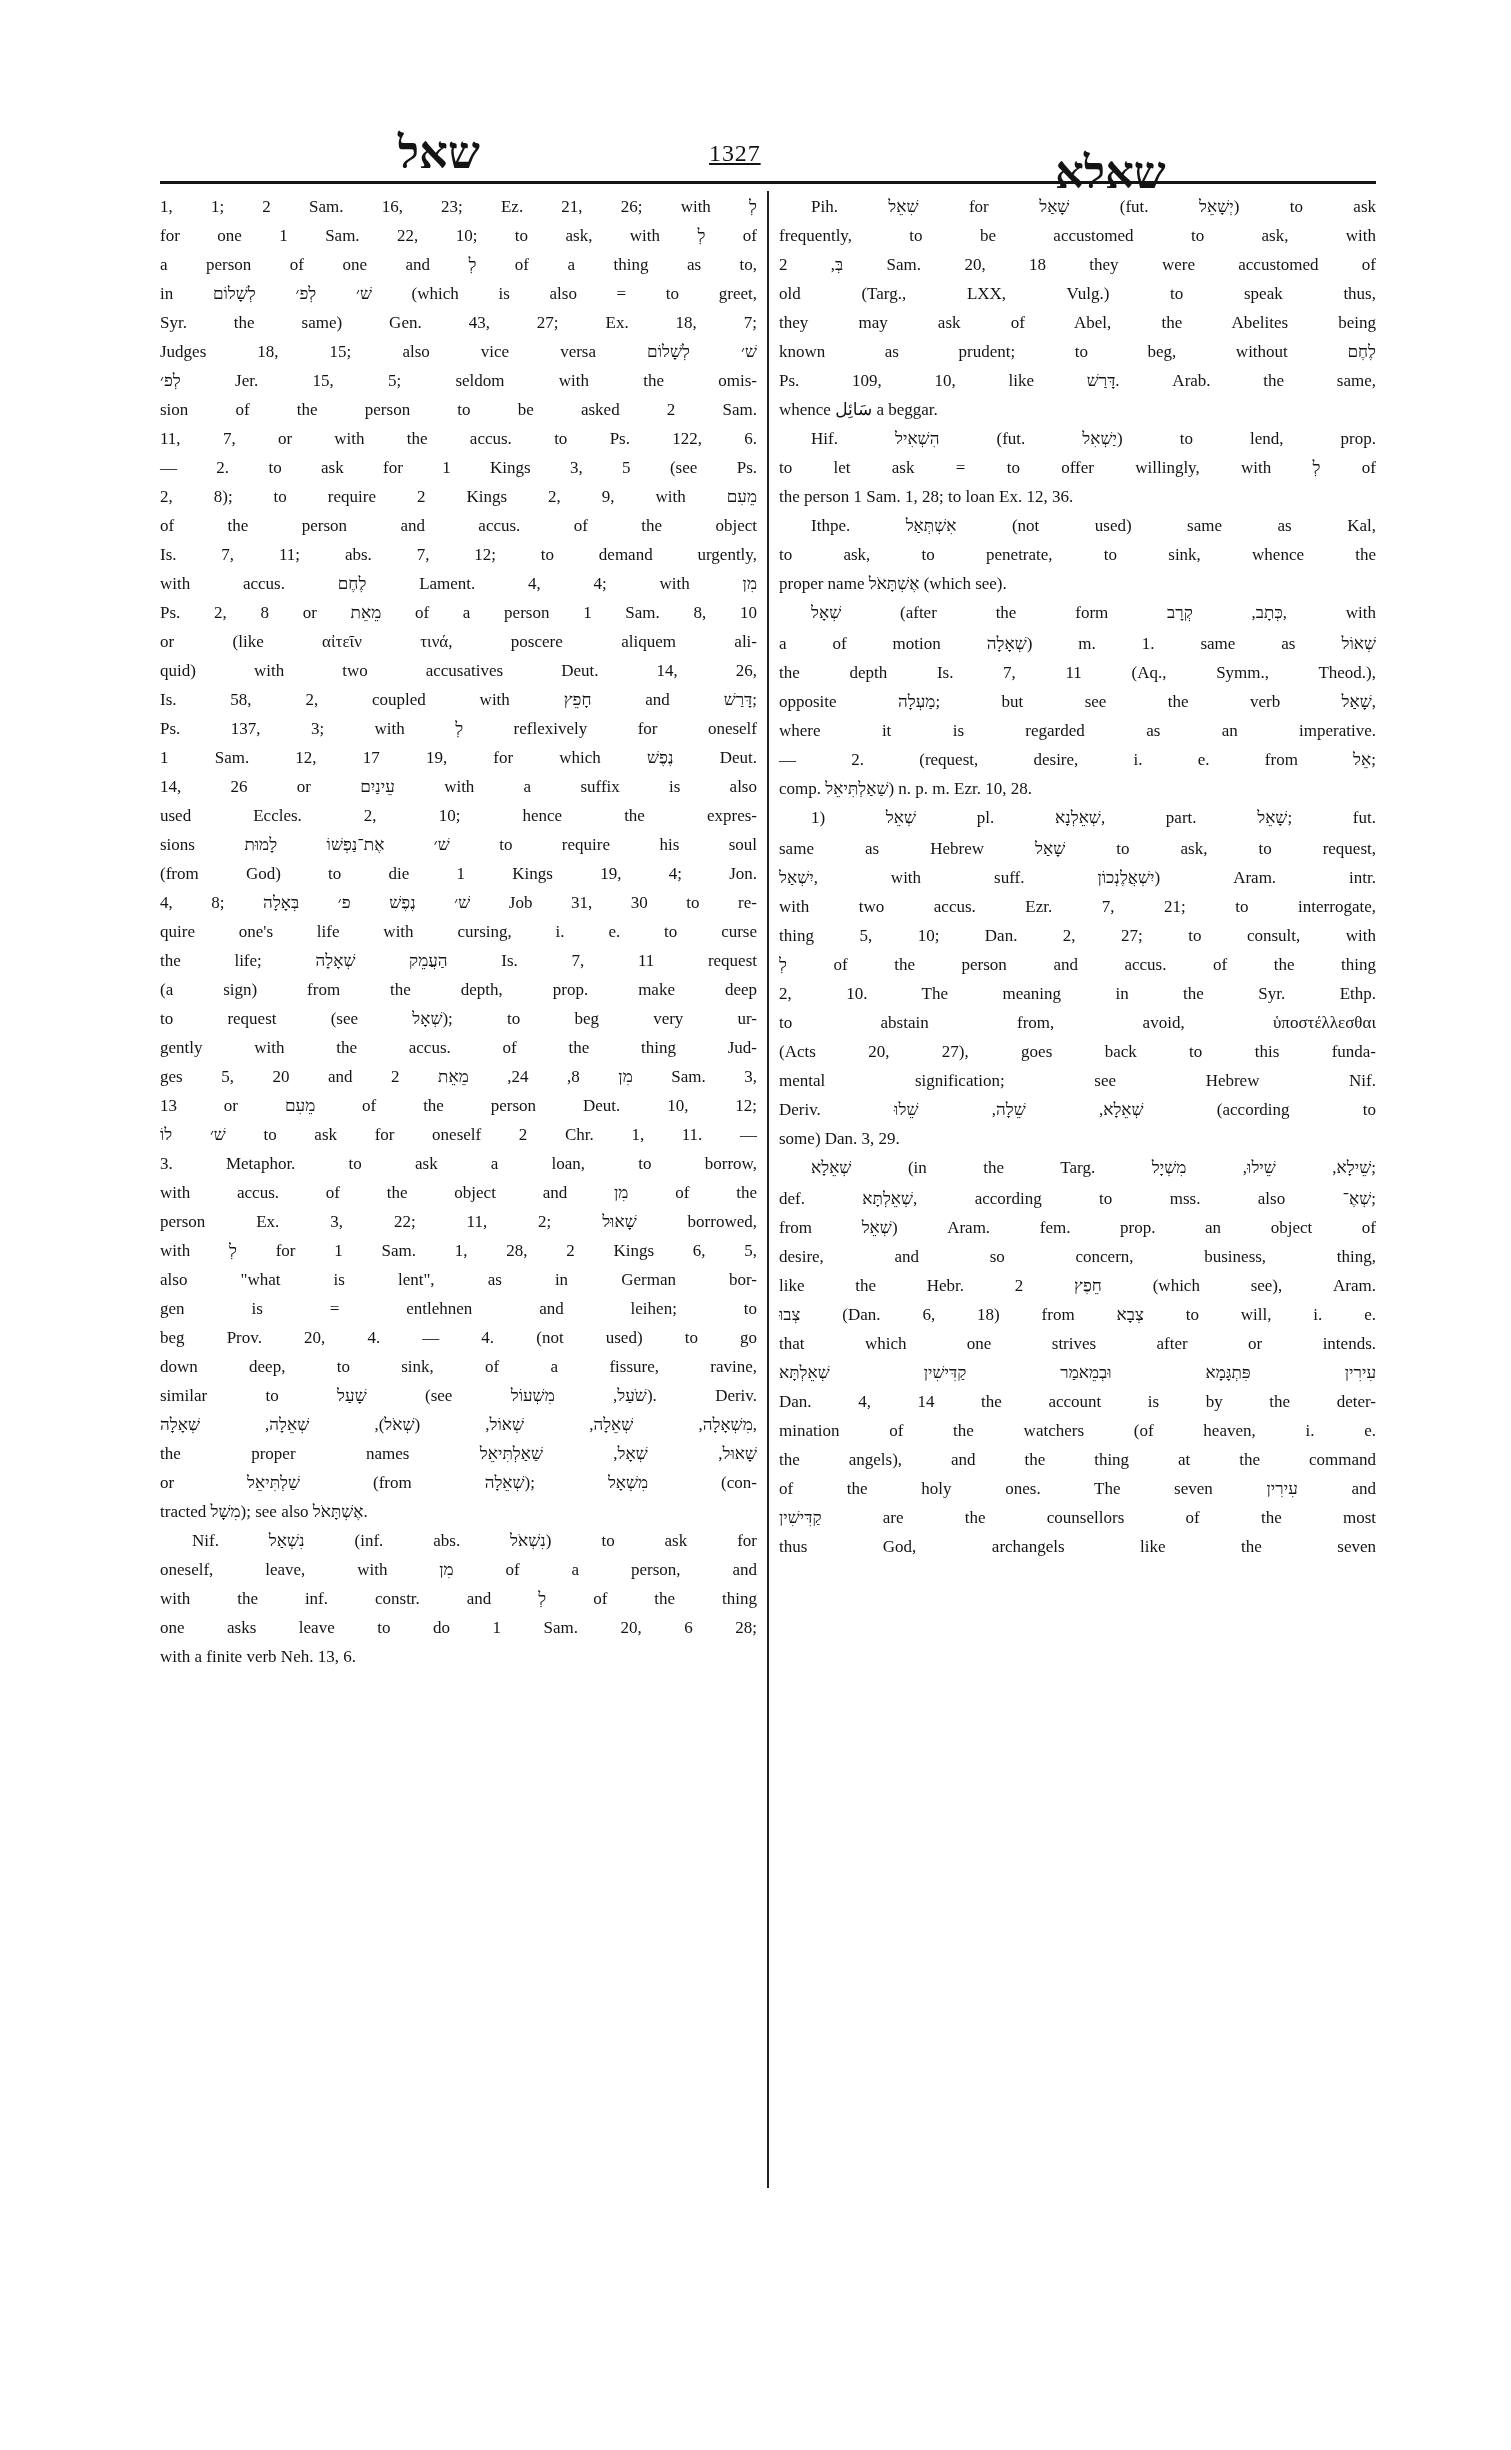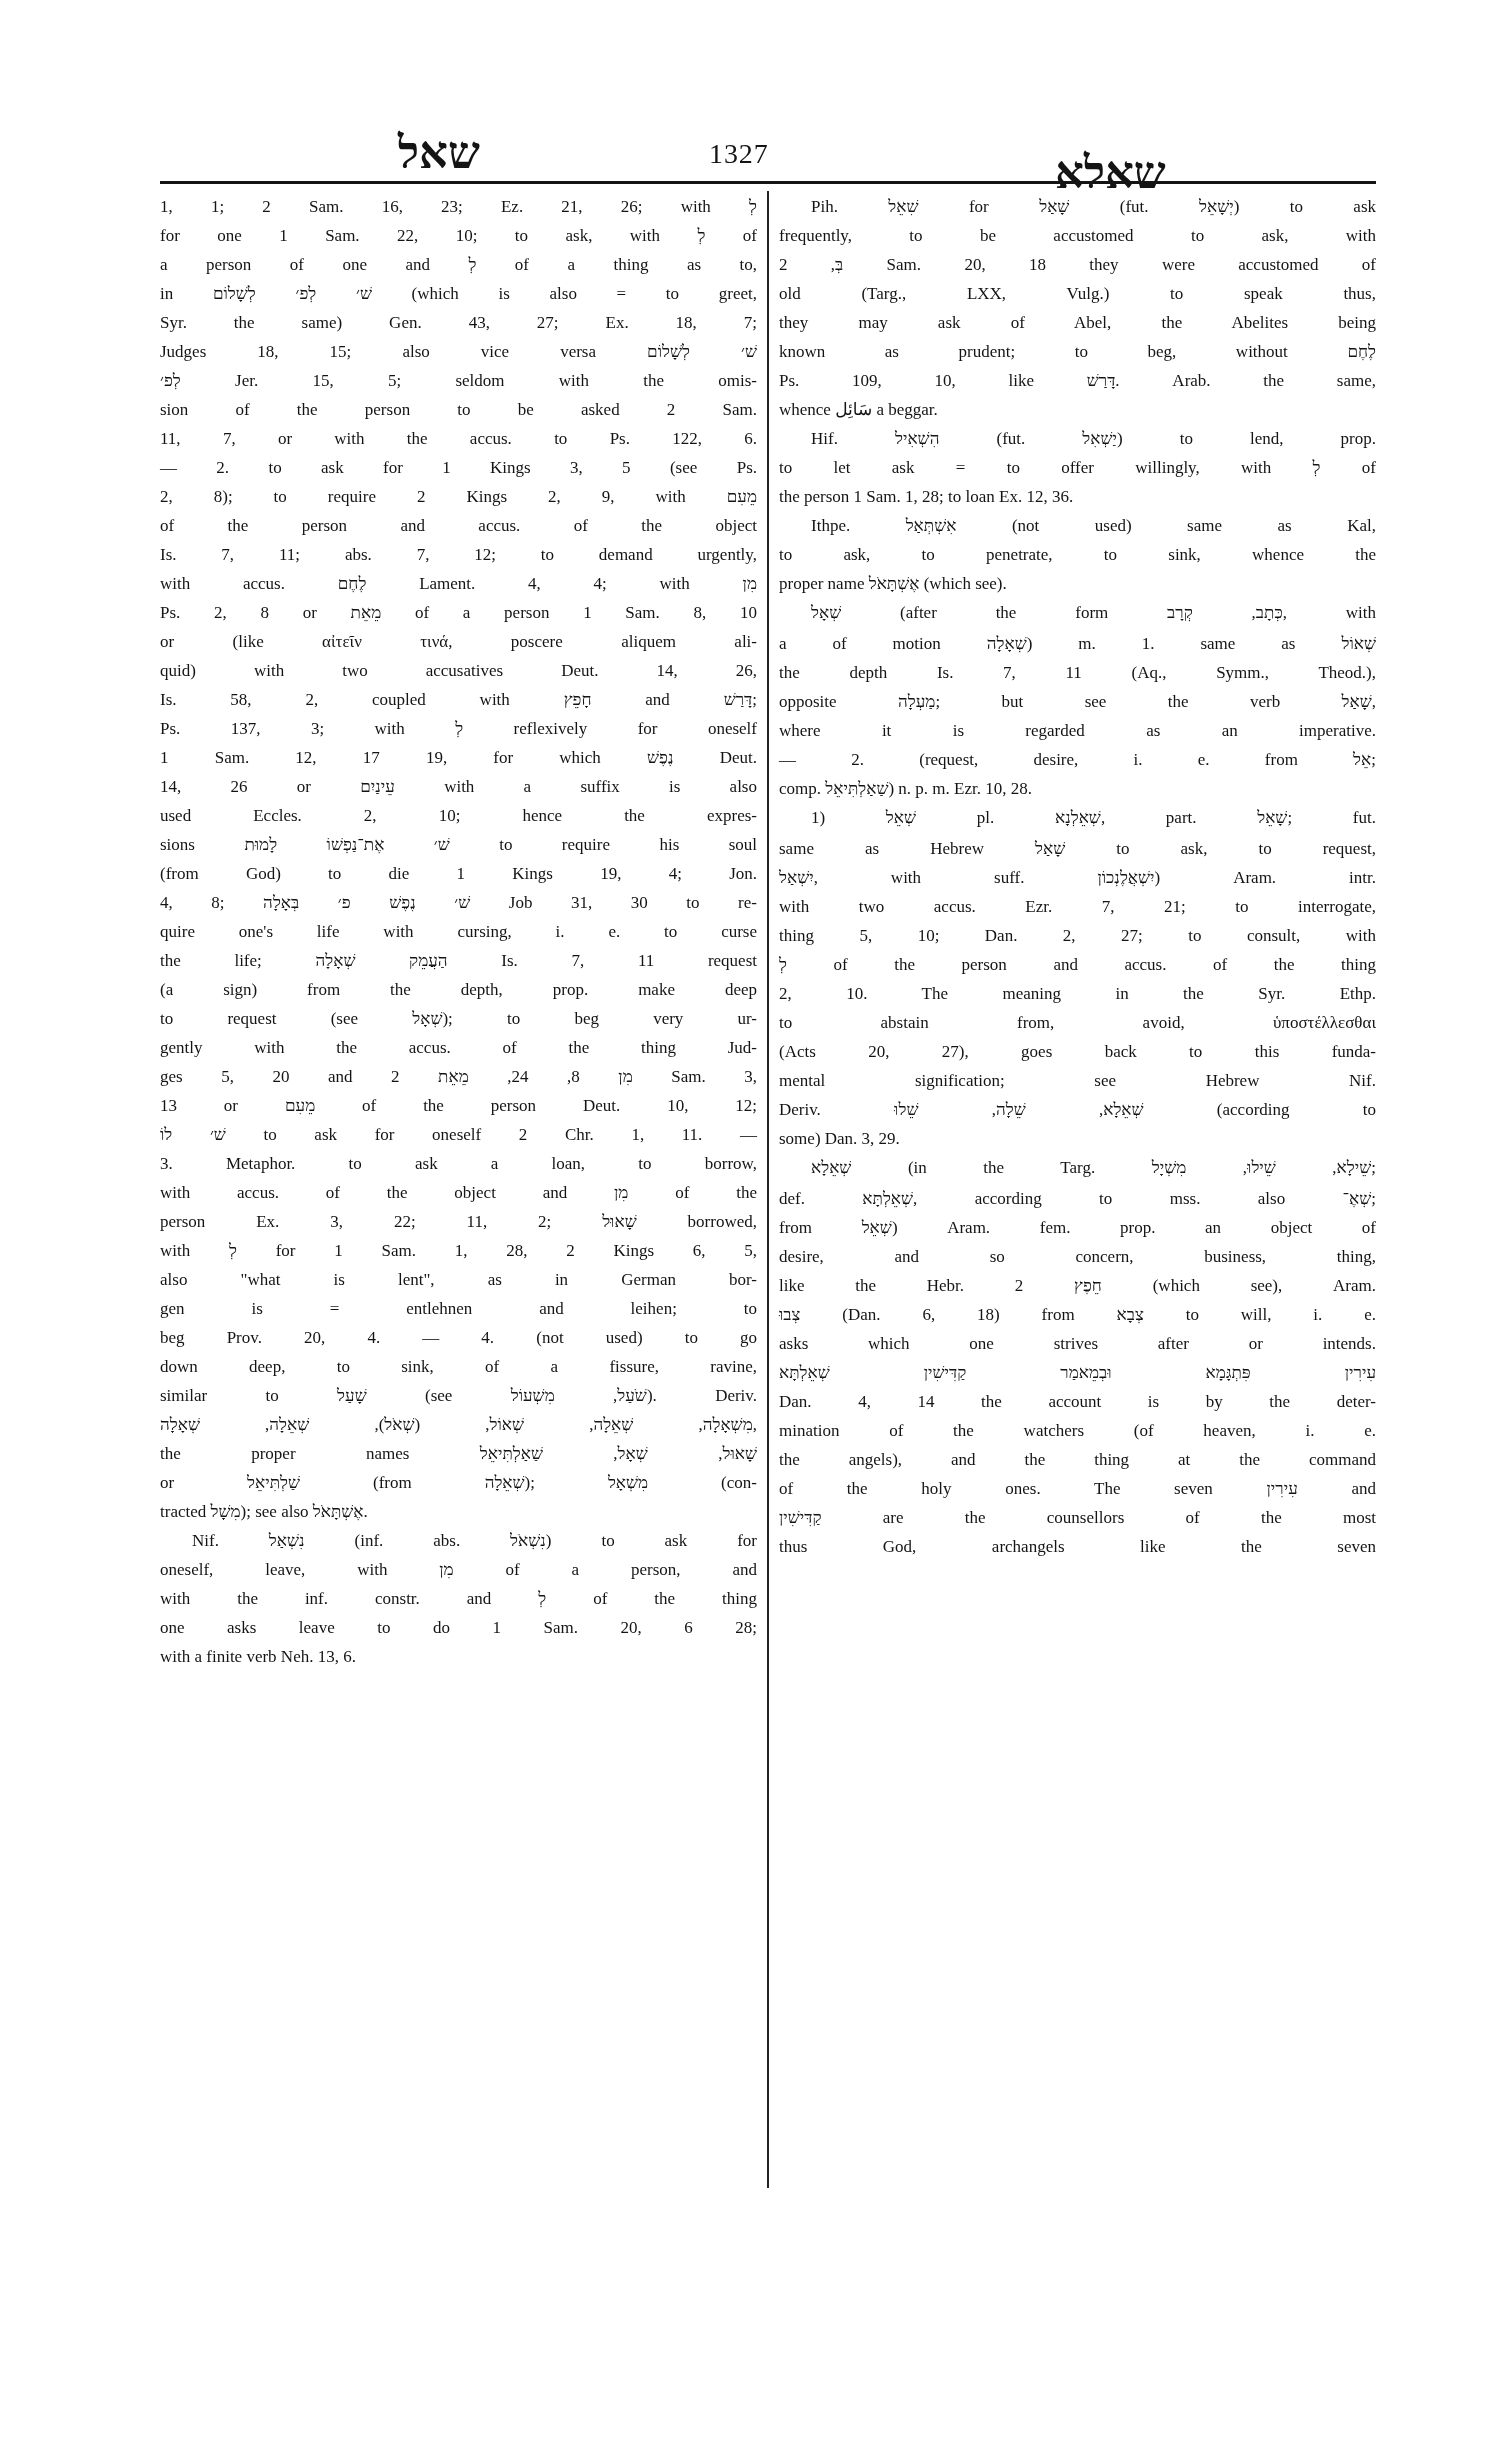--- a/index.html
+++ b/index.html
@@ -4,22 +4,22 @@
 <style>
   html, body { margin:0; padding:0; background:#ffffff; }
   body { width:1512px; height:2450px; position:relative; overflow:hidden;
          font-family:"Liberation Serif","DejaVu Serif",serif; color:#141414; }
   .page { position:absolute; left:0; top:0; width:1512px; height:2450px; }
   .header { position:absolute; top:126px; left:160px; width:1216px; height:54px; }
   .hw { position:absolute; top:0; font-family:"DejaVu Serif",serif; font-weight:bold;
         font-size:45px; line-height:54px; direction:rtl; }
   .hw-left { left:238px;text-align:right; }
   .hw-right { left:895px;margin-top:20px; }
-  .pnum { position:absolute; left:549px; top:5.4px; font-size:28px; line-height:45px;
-          letter-spacing:0.9px; }
+  .pnum { position:absolute; left:549px; top:5.4px; font-size:24px; line-height:45px;
+          letter-spacing:0.9px;text-decoration:underline; }
   .rule { position:absolute; left:160px; top:181px; width:1216px; height:2.7px; background:#141414; }
   .vrule { position:absolute; left:767px; top:191px; width:1.8px; height:1997px; background:#222; }
   .col { position:absolute; top:192px; font-size:17px; line-height:29px;
          text-align:justify; }
   .col-left { left:160px; width:597px; }
   .col-right { left:779px; width:597px; }
   .line { display:block; white-space:nowrap; text-align:justify; text-align-last:justify; height:29px; }
   .line.last { text-align-last:left; }
   .line.indent { padding-left:32px; }
   .line.big { height:31px; }
@@ -122,21 +122,21 @@
       <span class="line">(Acts 20, 27), goes back to this funda-</span>
       <span class="line">mental signification; see Hebrew Nif.</span>
       <span class="line">Deriv. שְׁאֵלָא, שֵׁלָה, שֵׁלוּ (according to</span>
       <span class="line last">some) Dan. 3, 29.</span>
       <span class="line indent big">שְׁאֵלָא (in the Targ. שֵׁילָא, שֵׁילוּ, מִשְׁיָל;</span>
       <span class="line">def. שְׁאֵלְתָּא, according to mss. also שְׁאֶ־;</span>
       <span class="line">from שְׁאֵל) Aram. fem. prop. an object of</span>
       <span class="line">desire, and so concern, business, thing,</span>
       <span class="line">like the Hebr. חֵפֶץ 2 (which see), Aram.</span>
       <span class="line">צְבוּ (Dan. 6, 18) from צְבָא to will, i. e.</span>
-      <span class="line">asks which one strives after or intends.</span>
+      <span class="line">that which one strives after or intends.</span>
       <span class="line">עִירִין פִּתְגָּמָא וּבְמֵאמַר קַדִּישִׁין שְׁאֵלְתָּא</span>
       <span class="line">Dan. 4, 14 the account is by the deter-</span>
       <span class="line">mination of the watchers (of heaven, i. e.</span>
       <span class="line">the angels), and the thing at the command</span>
       <span class="line">of the holy ones. The seven עִירִין and</span>
       <span class="line">קַדִּישִׁין are the counsellors of the most</span>
       <span class="line">thus God, archangels like the seven</span>
     </div>
 </div>
 

